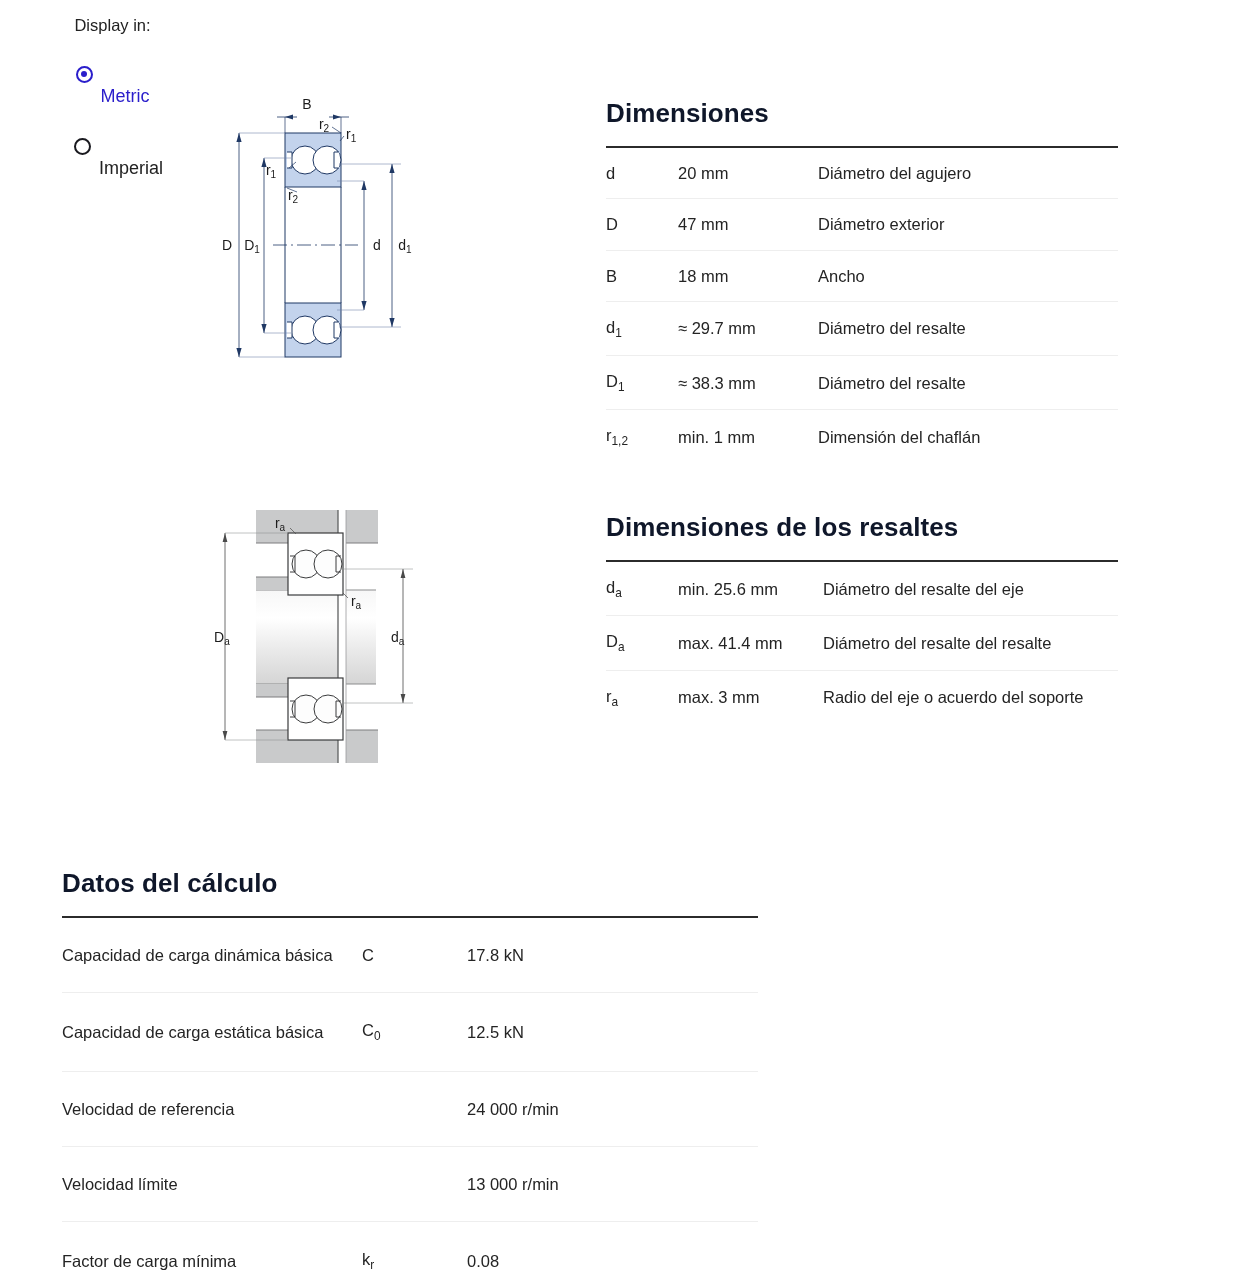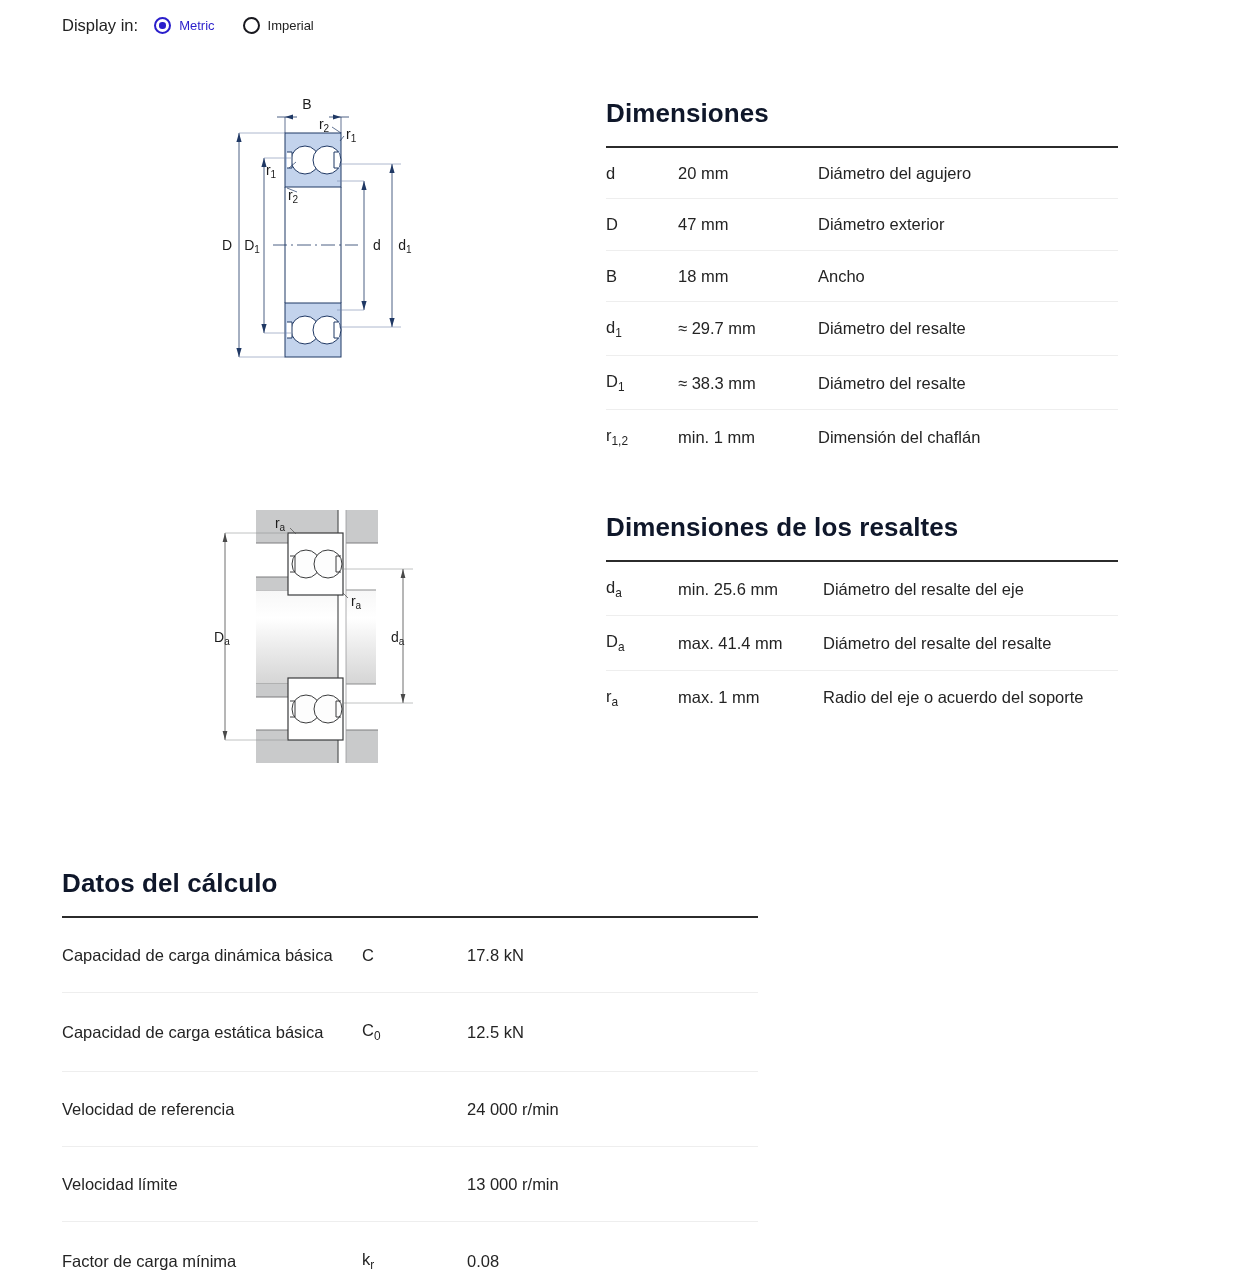--- a/index.html
+++ b/index.html
@@ -13,23 +13,24 @@
     overflow: hidden;
     position: relative;
   }
 
   
   .unit-bar {
     position: absolute;
     left: 62px; top: 16px;
     display: flex;
     align-items: center;
-    gap: 16px;
+    gap: 6px;
     font-size: 16.5px;
     color: #222;
+    flex-direction: column;
   }
   .unit-label { white-space: nowrap; }
   .radio-group { display: flex; align-items: center; gap: 8px; cursor: pointer; }
   .radio-group + .radio-group { margin-left: 12px; }
   .radio-dot {
     width: 17px; height: 17px;
     border-radius: 50%;
     border: 2px solid #19191f;
     display: inline-block;
     position: relative;
@@ -37,21 +38,21 @@
   }
   .radio-dot.on { border-color: #2a1ecb; }
   .radio-dot.on::after {
     content: "";
     position: absolute;
     left: 3.3px; top: 3.3px;
     width: 6.4px; height: 6.4px;
     border-radius: 50%;
     background: #2a1ecb;
   }
-  .radio-text { font-size: 13px; color: #222; }
+  .radio-text { font-size: 18px; color: #222; margin-top: 45px; }
   .radio-text.sel { color: #2a1ecb; }
 
   
   .section-title {
     font-size: 26px;
     font-weight: 700;
     color: #0f172a;
     letter-spacing: 0.1px;
     margin: 0 0 17px 0;
   }
@@ -321,21 +322,21 @@
           <td class="c-val">min. 25.6 mm</td>
           <td class="c-desc">Diámetro del resalte del eje</td>
         </tr>
         <tr>
           <td class="c-sym">D<sub>a</sub></td>
           <td class="c-val">max. 41.4 mm</td>
           <td class="c-desc">Diámetro del resalte del resalte</td>
         </tr>
         <tr>
           <td class="c-sym">r<sub>a</sub></td>
-          <td class="c-val">max. 1 mm</td>
+          <td class="c-val">max. 3 mm</td>
           <td class="c-desc">Radio del eje o acuerdo del soporte</td>
         </tr>
       </tbody>
   </table>
 </div>
 
 <div id="calc-block">
   <h2 class="section-title">Datos del cálculo</h2>
   <table class="spec">
     <tbody>

